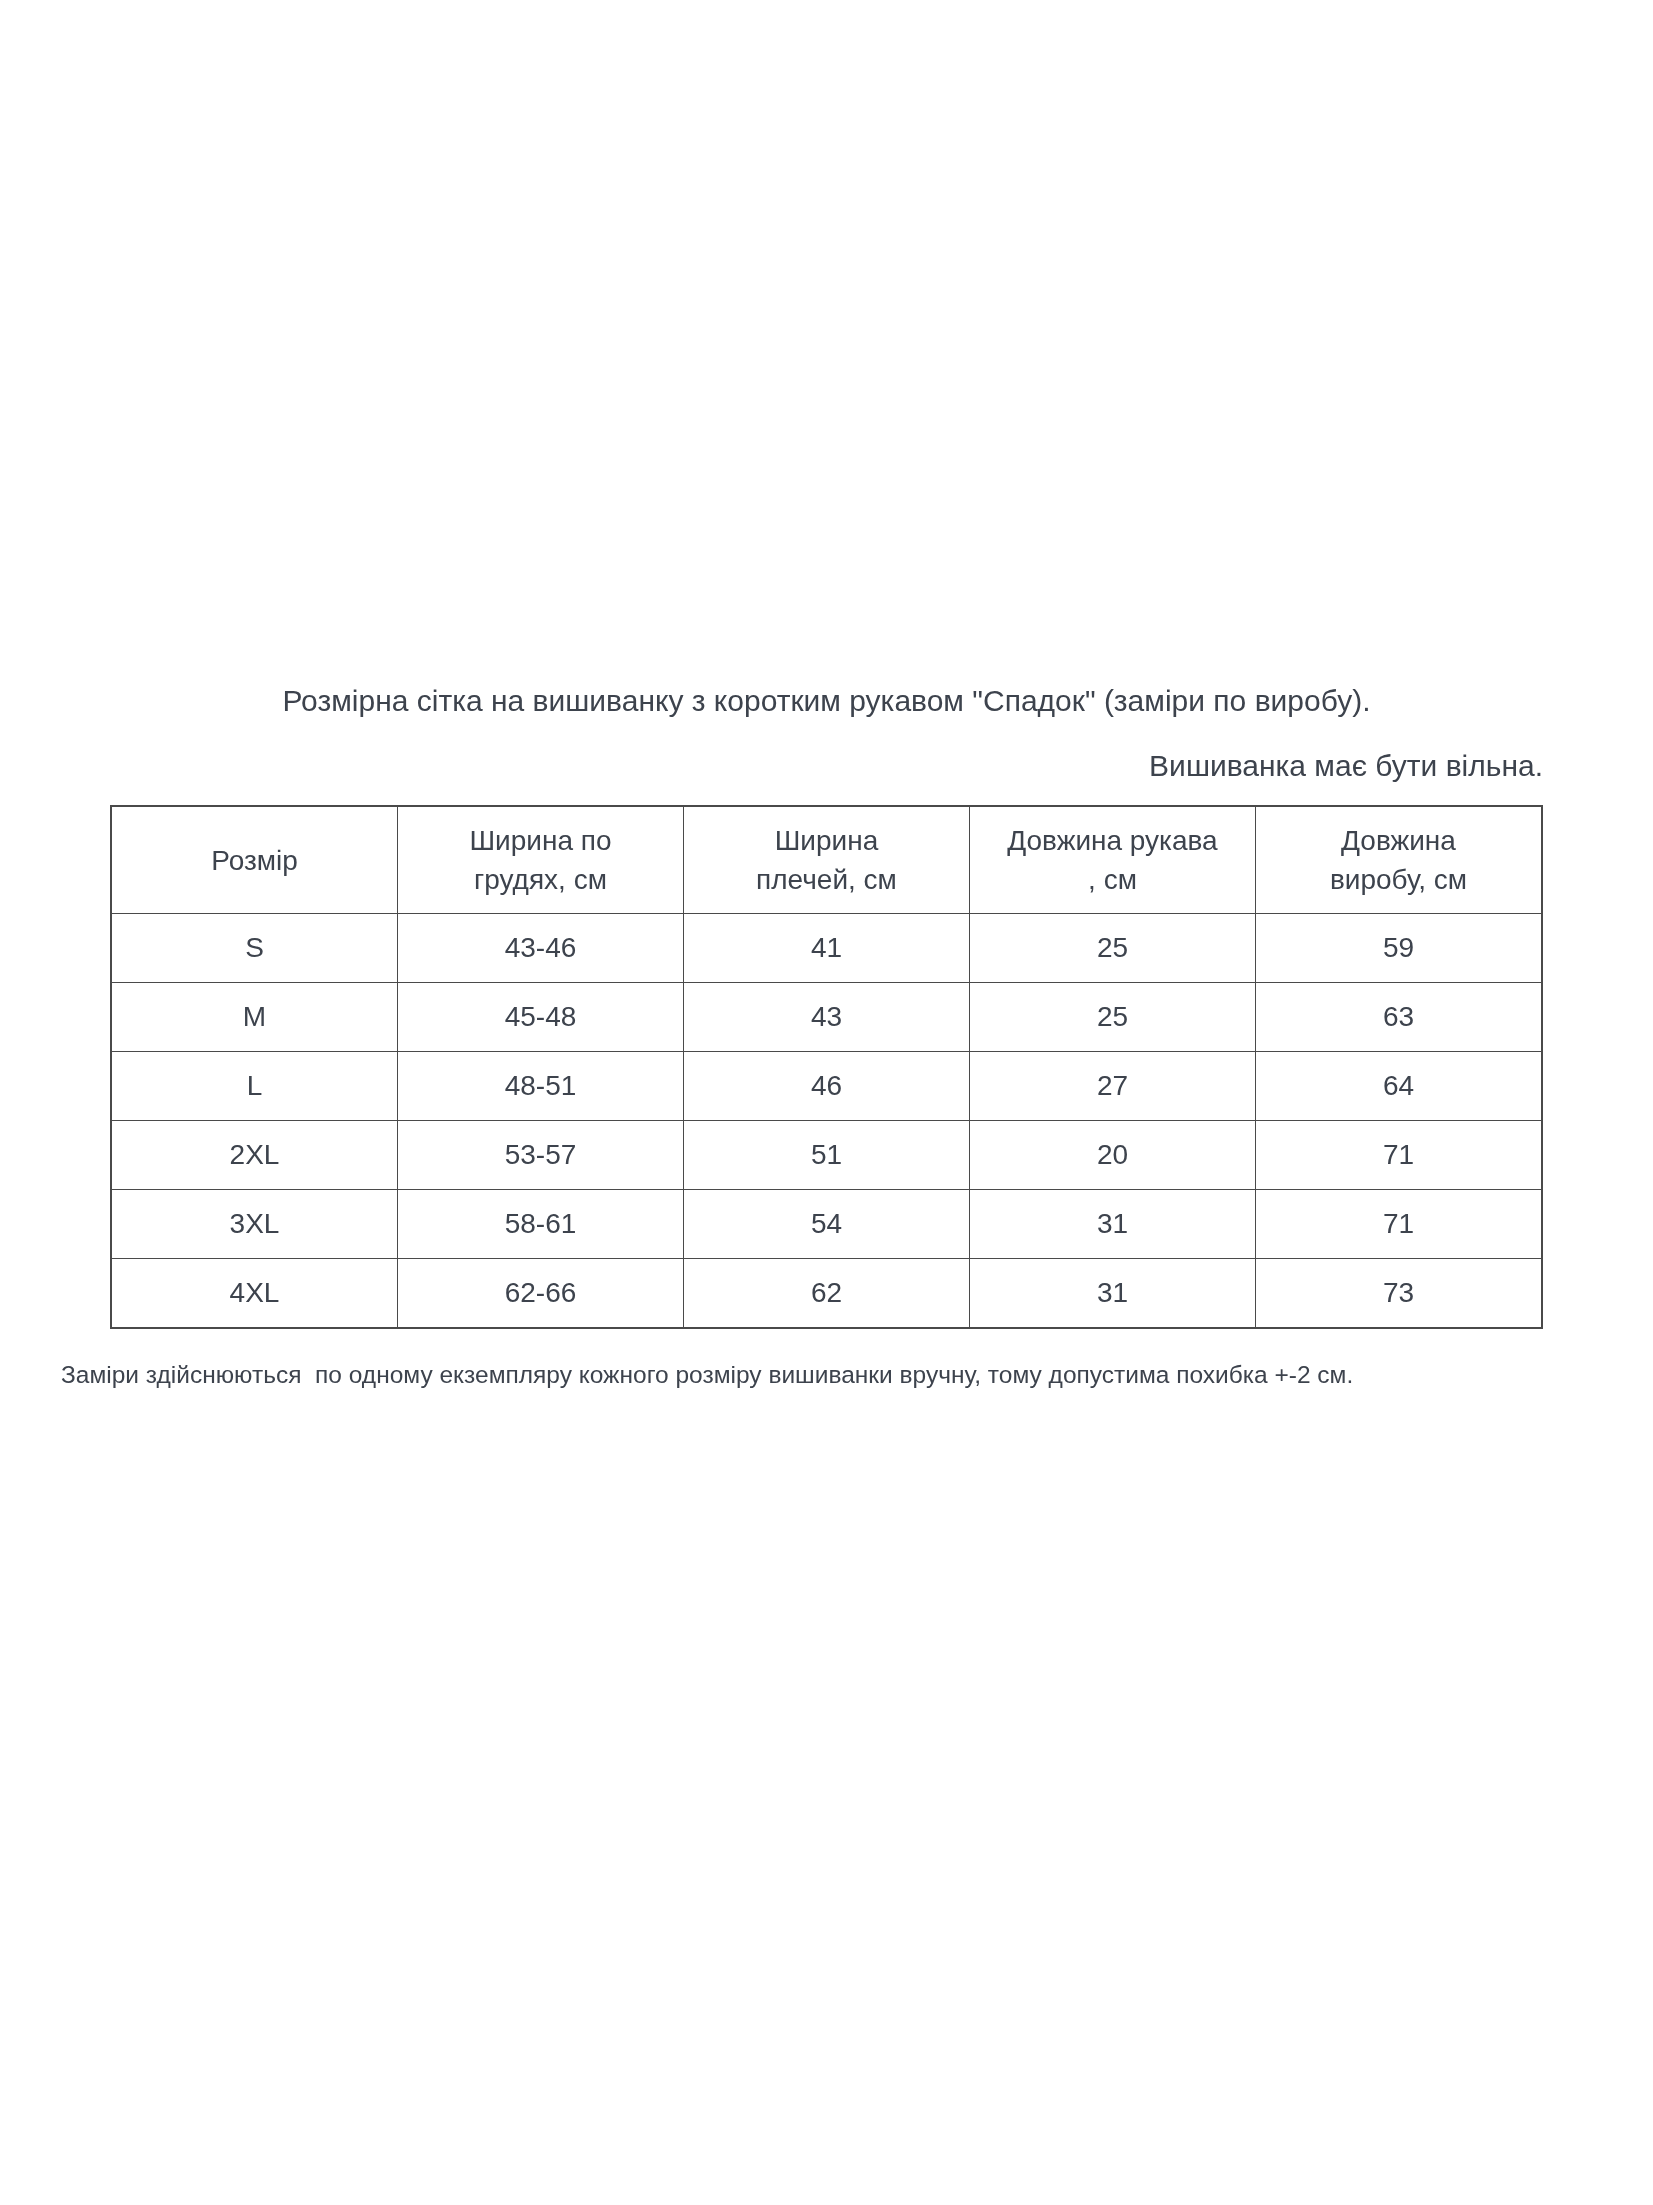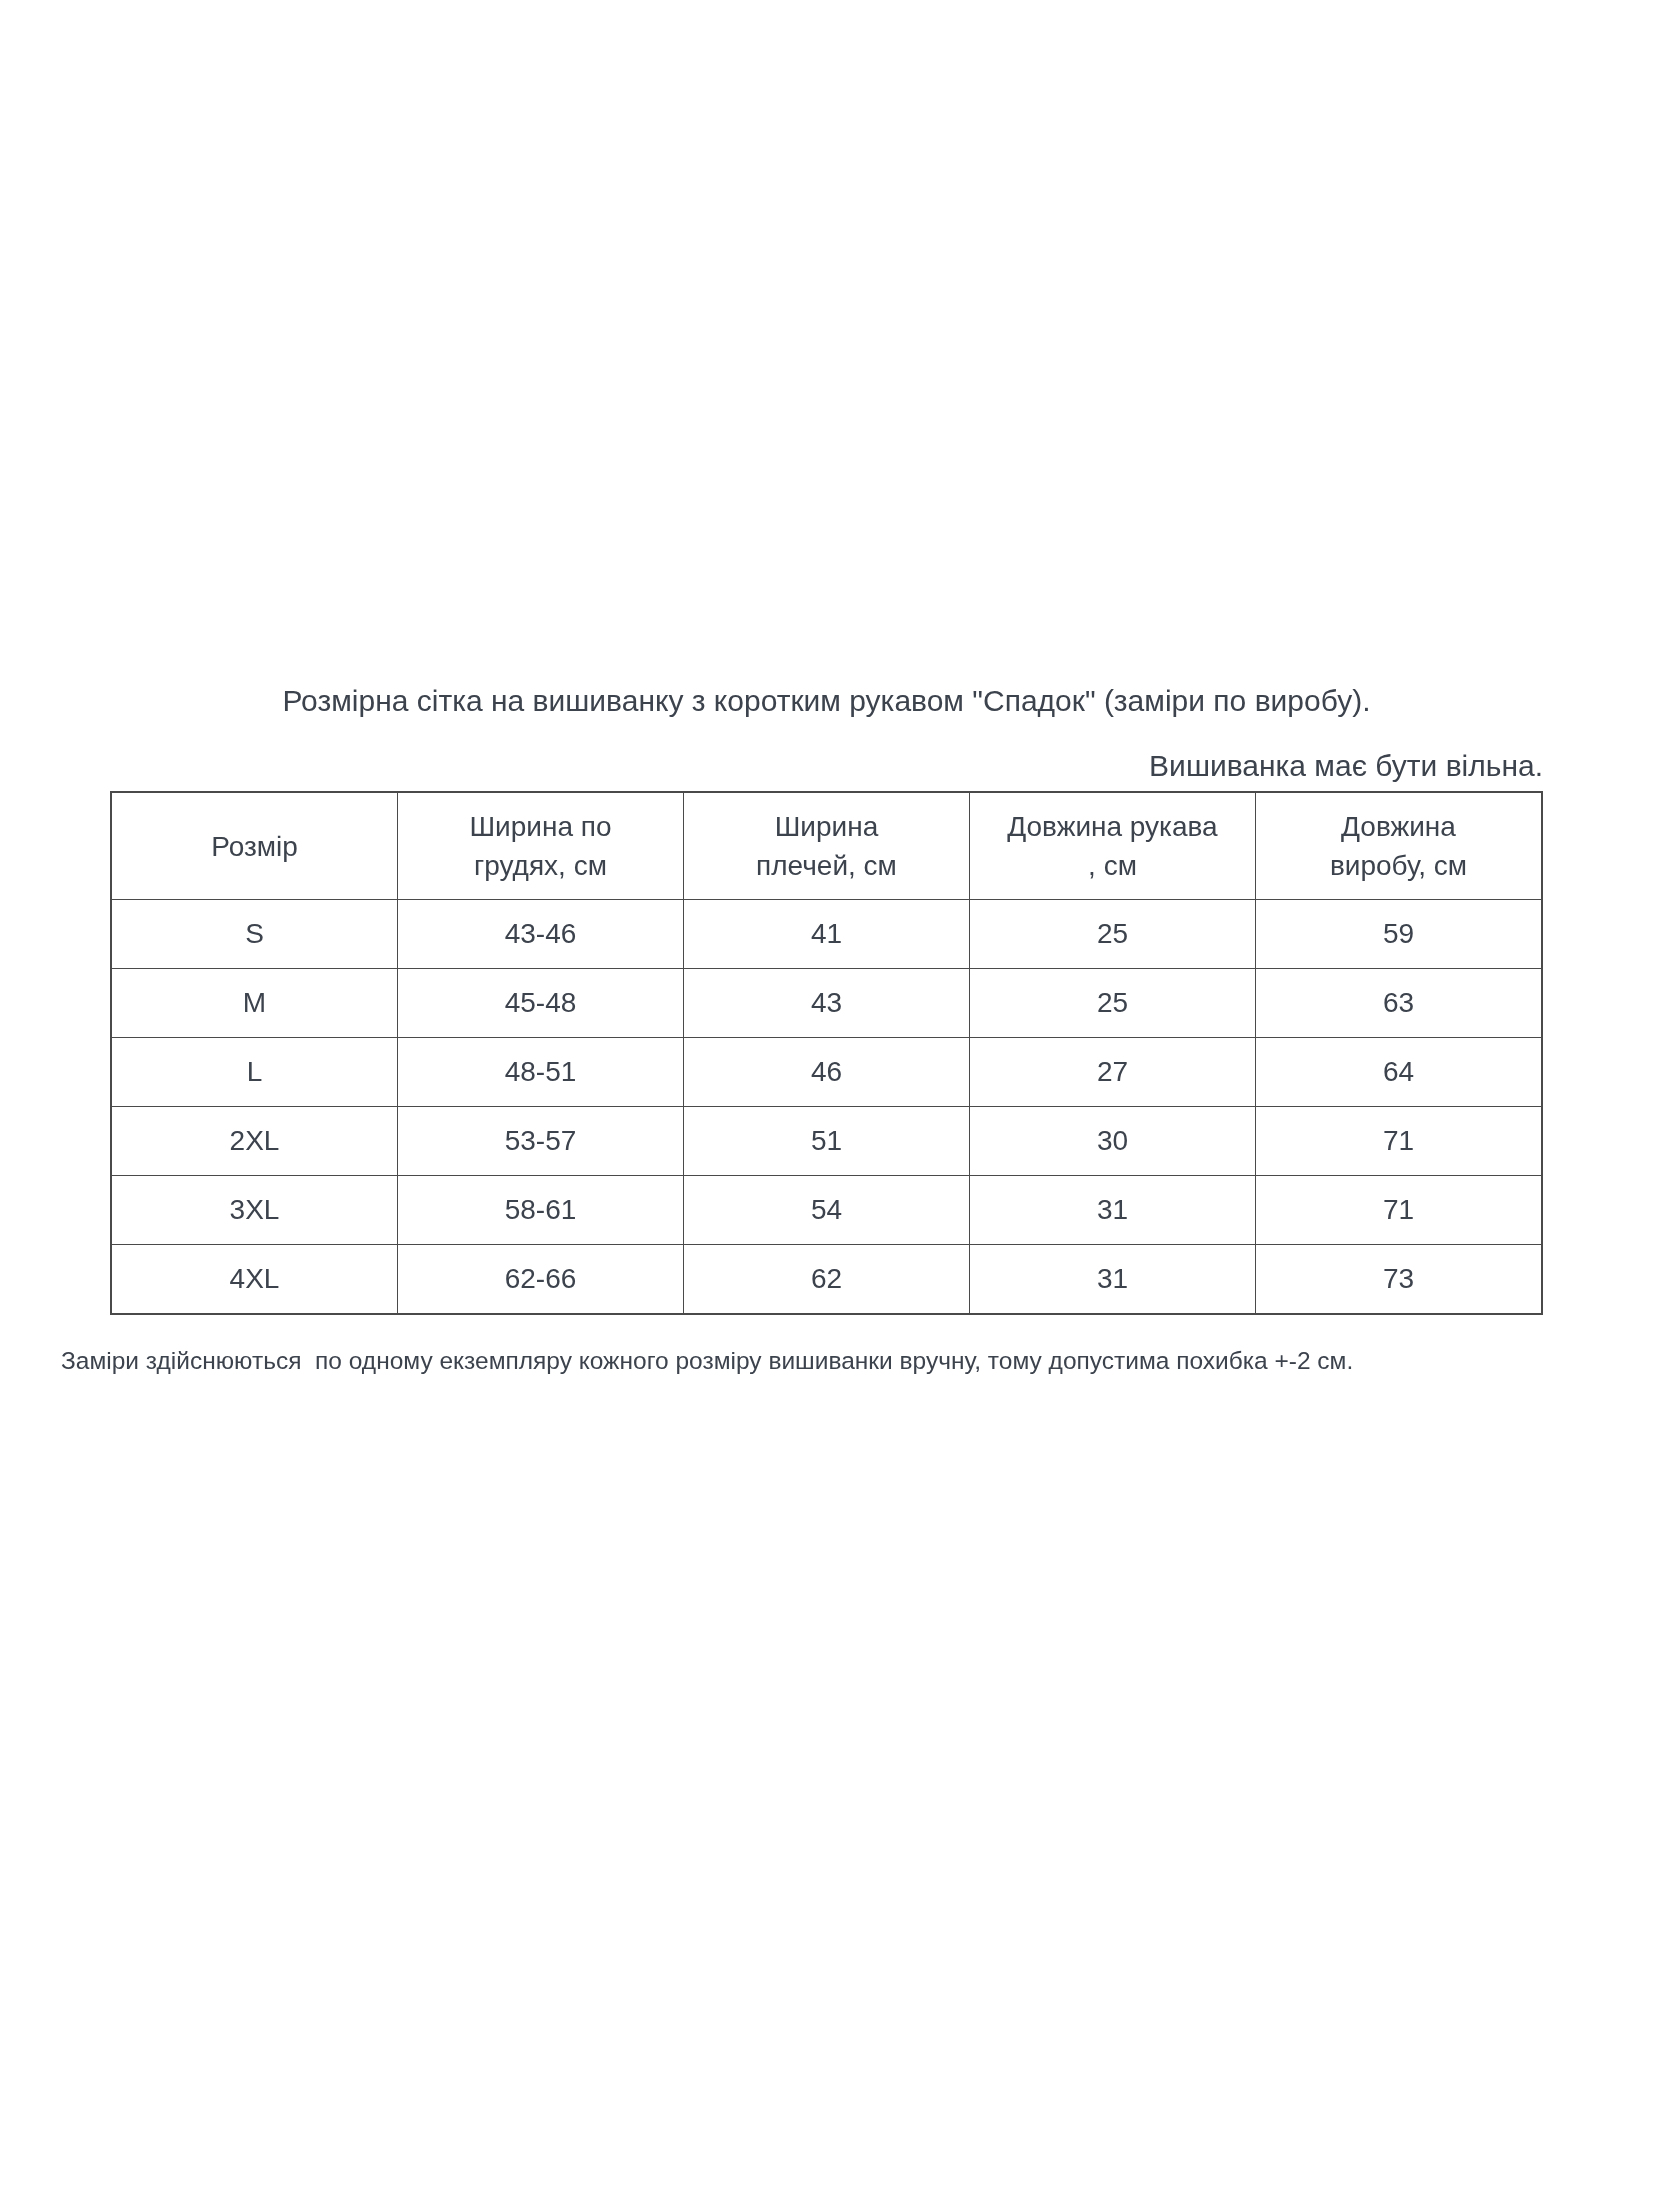--- a/index.html
+++ b/index.html
@@ -35,21 +35,21 @@
     font-size:30px;
     line-height:36px;
     text-align:right;
     margin:29px 0 0 0;
   }
   table.size-chart{
     width:100%;
     table-layout:fixed;
     border-collapse:collapse;
     border:2.5px solid var(--border);
-    margin-top:7px;
+    margin-top:21px;
   }
   .size-chart th,
   .size-chart td{
     border:1.6px solid var(--border);
     text-align:center;
     vertical-align:middle;
     font-weight:normal;
     padding:0;
     font-size:28px;
     color:var(--text);
@@ -114,21 +114,21 @@
           <td>L</td>
           <td>48-51</td>
           <td>46</td>
           <td>27</td>
           <td>64</td>
         </tr>
         <tr>
           <td>2XL</td>
           <td>53-57</td>
           <td>51</td>
-          <td>30</td>
+          <td>20</td>
           <td>71</td>
         </tr>
         <tr>
           <td>3XL</td>
           <td>58-61</td>
           <td>54</td>
           <td>31</td>
           <td>71</td>
         </tr>
         <tr>

